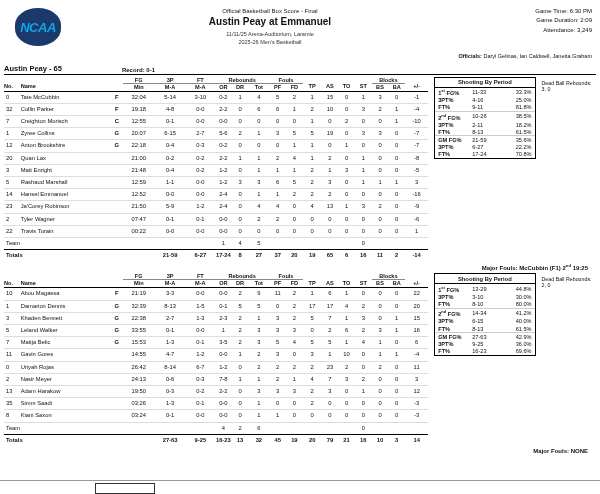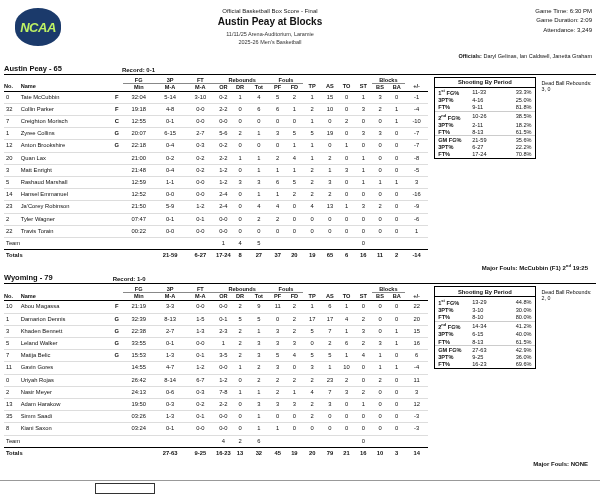--- a/index.html
+++ b/index.html
@@ -17,21 +17,21 @@
   .header {
     display: flex;
     align-items: flex-start;
     padding: 6px 8px 2px 8px;
   }
   .logo-wrap { width: 60px; display: flex; justify-content: center; padding-top: 2px;}
   .ncaa-logo {
     width: 46px; height: 38px;
     background: #1b3a6b;
     border-radius: 50% / 45%;
-    color: #bef264;
+    color: #0ea5e9;
     display: flex; align-items: center; justify-content: center;
     font-style: italic;
     font-weight: bold;
     font-size: 13px;
     letter-spacing: -0.5px;
   }
   .title-block { flex: 1; text-align: center; padding-top: 2px; }
   .title-small { font-size: 6px; color: #222; }
   .title-main { font-size: 10px; font-weight: bold; margin: 2px 0 3px 0; }
   .title-sub { font-size: 5.5px; color: #333; line-height: 1.5; }
@@ -137,21 +137,21 @@
 </style>
 </head>
 <body>
 
 <div class="header">
   <div class="logo-wrap">
     <div class="ncaa-logo">NCAA</div>
   </div>
   <div class="title-block">
     <div class="title-small">Official Basketball Box Score - Final</div>
-    <div class="title-main">Austin Peay at Blocks</div>
+    <div class="title-main">Austin Peay at Emmanuel</div>
     <div class="title-sub">11/11/25 Arena-Auditorium, Laramie</div>
     <div class="title-sub">2025-26 Men's Basketball</div>
   </div>
   <div class="game-info">
     <div>
       <span>Game Time:</span>
       <span>6:30 PM</span>
     </div>
     <div>
       <span>Game Duration:</span>
@@ -558,27 +558,20 @@
     </div>
   <div class="deadball">Dead Ball Rebounds: 3, 0</div>
     </div>
   <div class="majorfoul">
     <span>Major Fouls: McCubbin (F1) 2</span><span class="sup">nd</span>
     <span>19:25</span>
   </div>
 </div>
 
 <div class="team-block" style="margin-top:2px;">
-  <div class="team-head">
-    <div class="team-name">Wyoming - 79</div>
-    <div class="team-record">
-      <span>Record:</span>
-      <span>1-0</span>
-    </div>
-  </div>
   <div class="content-row">
     <table class="box-table main">
       <colgroup>
         <col style="width:16px">
           <col style="width:86px">
           <col style="width:12px">
           <col style="width:30px">
         <col style="width:30px">
           <col style="width:28px">
         <col style="width:16px">

